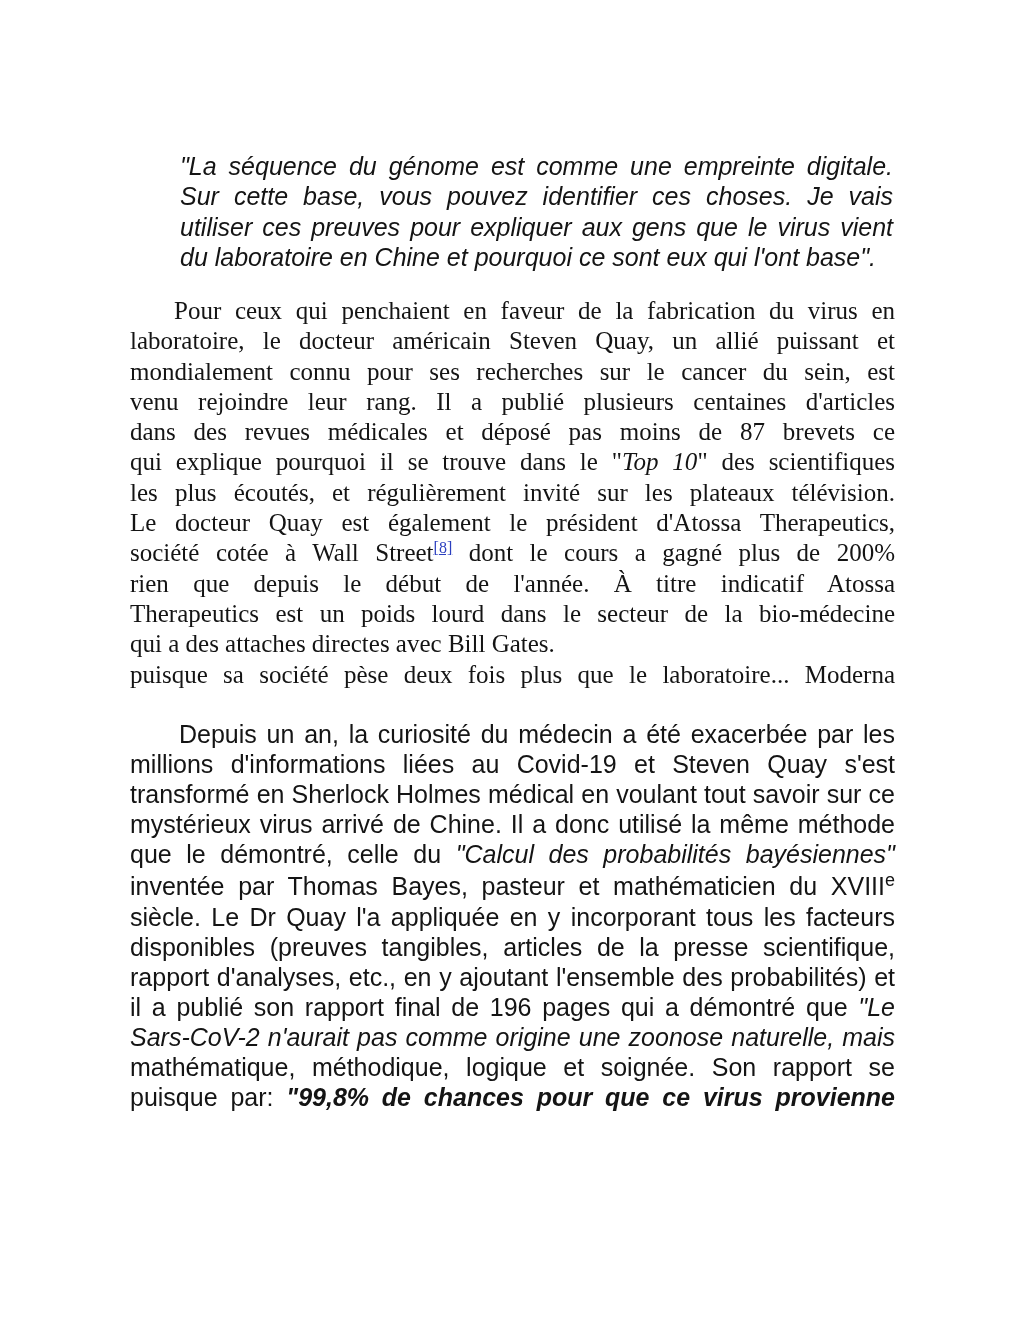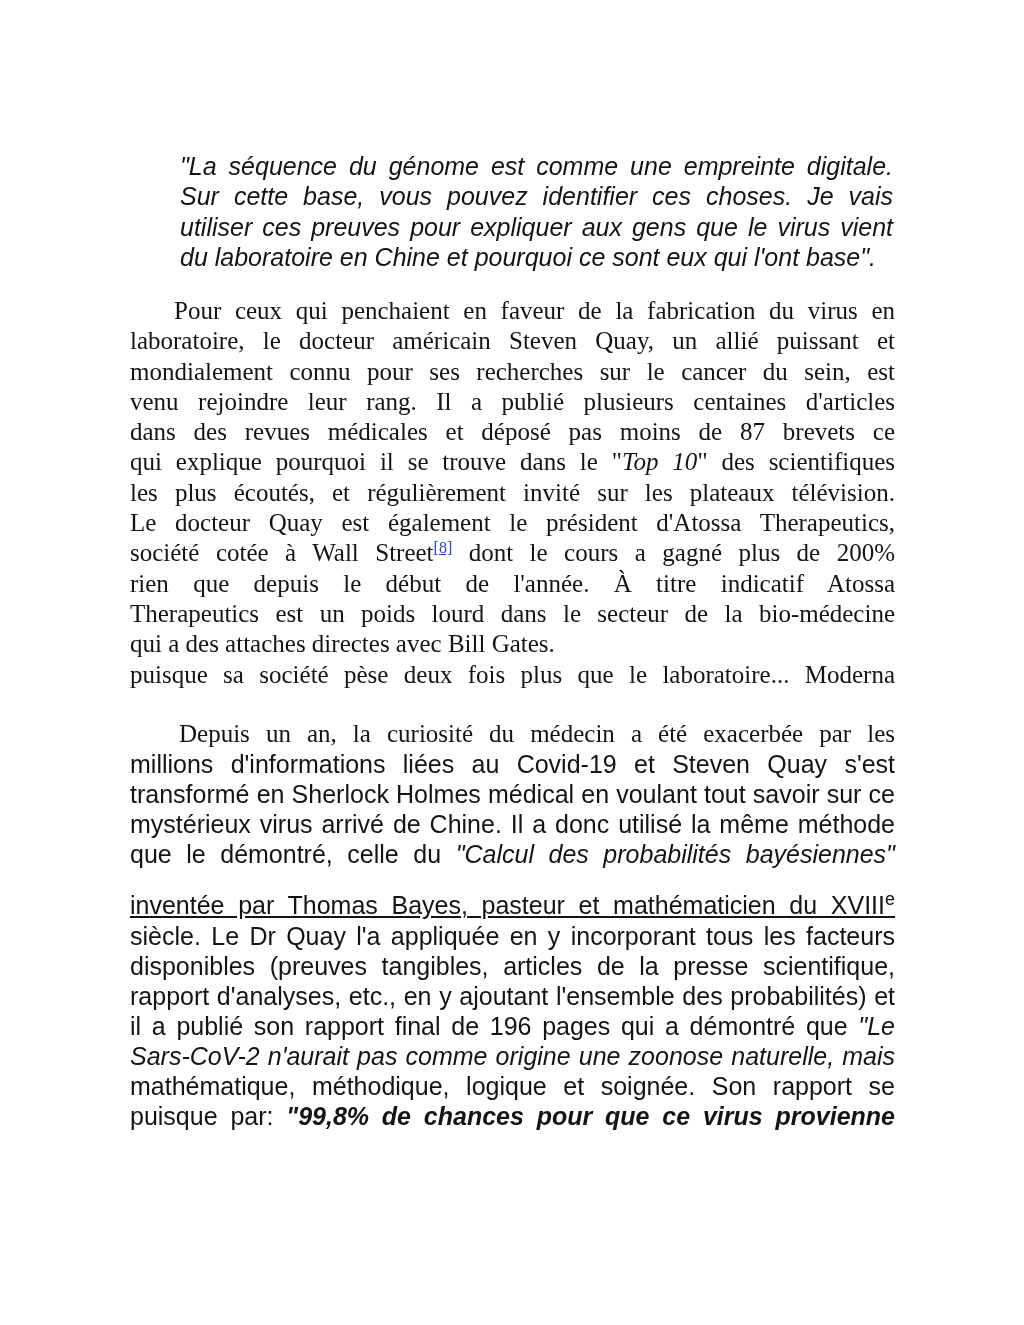--- a/index.html
+++ b/index.html
@@ -29,33 +29,33 @@
     
     .b0 { top: 151px; left: 180px; width: 713px; }
     .b0 .ln { height: 30.3px; line-height: 30.3px; }
     
     .b1 { top: 296px; left: 130px; width: 765px; font-family: Liberation Serif, serif; }
     .b1 .ln { height: 30.3px; line-height: 30.3px; }
     .b1 .ln.first { padding-left: 44px; }
     
     .b2 { top: 719px; left: 130px; width: 765px; }
     .b2 .ln { height: 30.1px; line-height: 30.1px; }
-    .b2 .ln.first { padding-left: 49px; font-family: Liberation Serif, serif; }
+    .b2 .ln.first { padding-left: 49px; }
 
     .ln {
       white-space: normal;
       text-align: left;
       box-sizing: border-box;
     }
     .ln.j {
       text-align: justify;
       text-align-last: justify;
       word-spacing: -3px;
     }
-    .ln.raised { margin-top: 21px; text-decoration: underline; }
+    .ln.raised { margin-top: 2px; }
 
     .italic { font-style: italic; }
     .bold-italic { font-style: italic; font-weight: bold; }
     .regular { font-style: normal; }
 
     .sup-link {
       font-size: 16px;
       line-height: 0;
       vertical-align: 8px;
       color: #2b3fbf;

